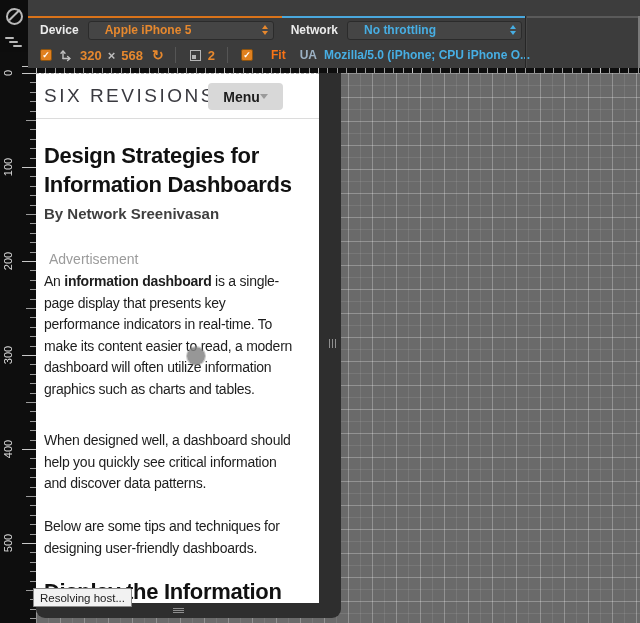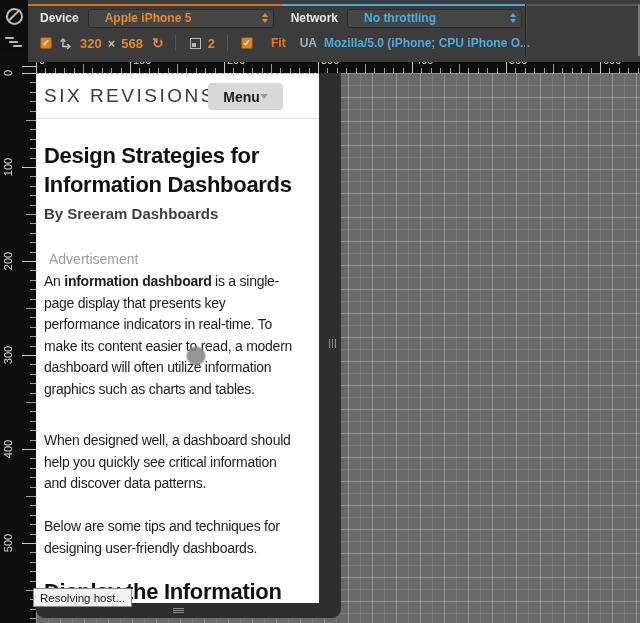--- a/index.html
+++ b/index.html
@@ -12,21 +12,21 @@
   .side-btn{position:absolute;left:0;width:28px;height:24px;display:flex;align-items:center;justify-content:center;}
   .icon-block{position:relative;width:13px;height:13px;border:2px solid #b9b9b9;border-radius:50%;}
   .icon-block::after{content:"";position:absolute;left:-1px;top:4.5px;width:15px;height:2px;background:#b9b9b9;transform:rotate(-45deg);}
   .icon-throttle{position:relative;width:18px;height:12px;}
   .icon-throttle span{position:absolute;height:2px;width:9px;background:#b9b9b9;border-radius:1px;}
   .icon-throttle span:nth-child(1){left:0;top:1px;}
   .icon-throttle span:nth-child(2){left:4px;top:5px;}
   .icon-throttle span:nth-child(3){left:8px;top:9px;}
 
   
-  .toolbar{position:absolute;left:28px;top:4px;width:612px;height:58px;background:#3c3c3c;z-index:5;}
+  .toolbar{position:absolute;left:28px;top:16px;width:612px;height:52px;background:#3c3c3c;z-index:5;}
   .accent{position:absolute;top:0;height:2px;}
   .accent.orange{left:0;width:254px;background:#d9731a;}
   .accent.blue{left:254px;width:243px;background:#4aa8dd;}
   .accent.gray{left:497px;width:115px;background:#5a5a5a;}
   .tb-row{position:absolute;left:0;right:0;height:24px;display:flex;align-items:center;}
   .tb-row.r1{top:2px;}
   .tb-row.r2{top:27px;}
   .tb-label{color:#ececec;font-size:12px;font-weight:bold;}
   .tb-select{position:relative;height:19px;background:#454545;border:1px solid #2b2b2b;
              border-radius:3px;display:flex;align-items:center;box-sizing:border-box;
@@ -223,21 +223,21 @@
         <span class="logo">SIX REVISIONS</span>
         <div class="menu-btn">
             <span class="lbl">Menu</span>
             <span class="menu-caret"></span>
           </div>
       </div>
       <div class="site-divider"></div>
       <div class="article">
         <h1 class="a-h1">Design Strategies for
 Information Dashboards</h1>
-        <div class="a-byline">By Sreeram Dashboards</div>
+        <div class="a-byline">By Network Sreenivasan</div>
         <div class="a-ad">Advertisement</div>
         <p class="a-p a-p1"><span>An </span><b>information dashboard</b><span> is a single-
 page display that presents key
 performance indicators in real-time. To
 make its content easier to read, a modern
 dashboard will often utilize information
 graphics such as charts and tables.</span></p>
         <p class="a-p a-p2">When designed well, a dashboard should
 help you quickly see critical information
 and discover data patterns.</p>

